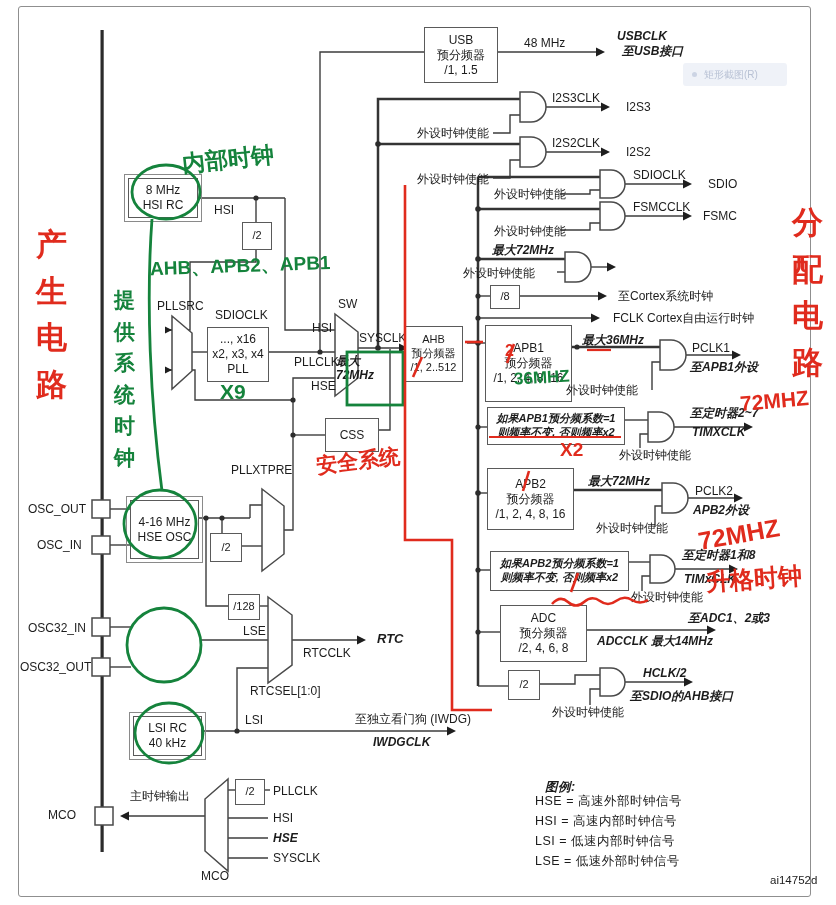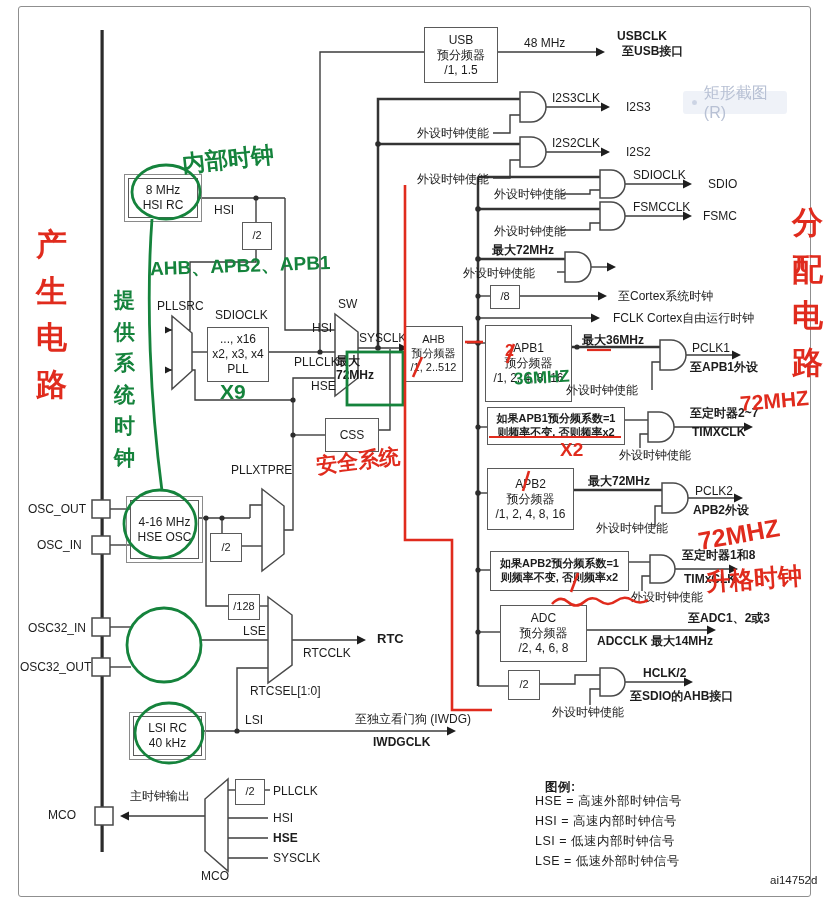--- a/index.html
+++ b/index.html
@@ -1,32 +1,32 @@
 <!DOCTYPE html>
 <html><head>
 <meta charset="utf-8">
 <style>
   html,body{margin:0;padding:0;background:#fff;}
   #canvas{position:relative;width:836px;height:905px;background:#ffffff;overflow:hidden;
           font-family:"Liberation Sans","DejaVu Sans",sans-serif;color:#1c1c1c;}
   svg{position:absolute;left:0;top:0;}
   .lbl{position:absolute;white-space:pre-line;line-height:1.18;font-size:12px;z-index:3;}
-  .b{font-weight:bold;}
+  .b{font-weight:bold;font-style:italic;}
   .box{position:absolute;background:#fff;border:1.5px solid #5a5a5a;display:flex;align-items:center;
        justify-content:center;text-align:center;white-space:pre-line;line-height:1.25;font-size:12px;z-index:2;}
   .dbl{outline:1.4px solid #8a8a8a;outline-offset:3px;}
   .sm{font-size:11px;}
   .hw{position:absolute;font-weight:bold;z-index:5;line-height:1.1;white-space:pre-line;}
   .hw.g{color:#15833c;}
   .hw.r{color:#e02b1d;}
   .vert{line-height:1.5;text-align:center;}
   #frame{position:absolute;left:18px;top:6px;width:791px;height:889px;border:1.6px solid #8f8f8f;
          border-radius:3px;z-index:0;}
   #watermark{position:absolute;left:683px;top:63px;width:104px;height:23px;background:rgba(225,231,243,0.55);
-             border-radius:3px;z-index:6;display:flex;align-items:center;font-size:16px;color:#b8c1d4;margin-top:28px;}
+             border-radius:3px;z-index:6;display:flex;align-items:center;font-size:10px;color:#b8c1d4;}
   #watermark .dot{width:5px;height:5px;border-radius:50%;background:#ccd4e4;margin:0 7px 0 9px;}
   .legend-item{position:absolute;font-size:12.5px;letter-spacing:0.5px;}
 </style>
 </head>
 <body>
 
 <div id="canvas">
   <div id="frame"></div>
 
   <svg width="836" height="905" style="z-index:1">

